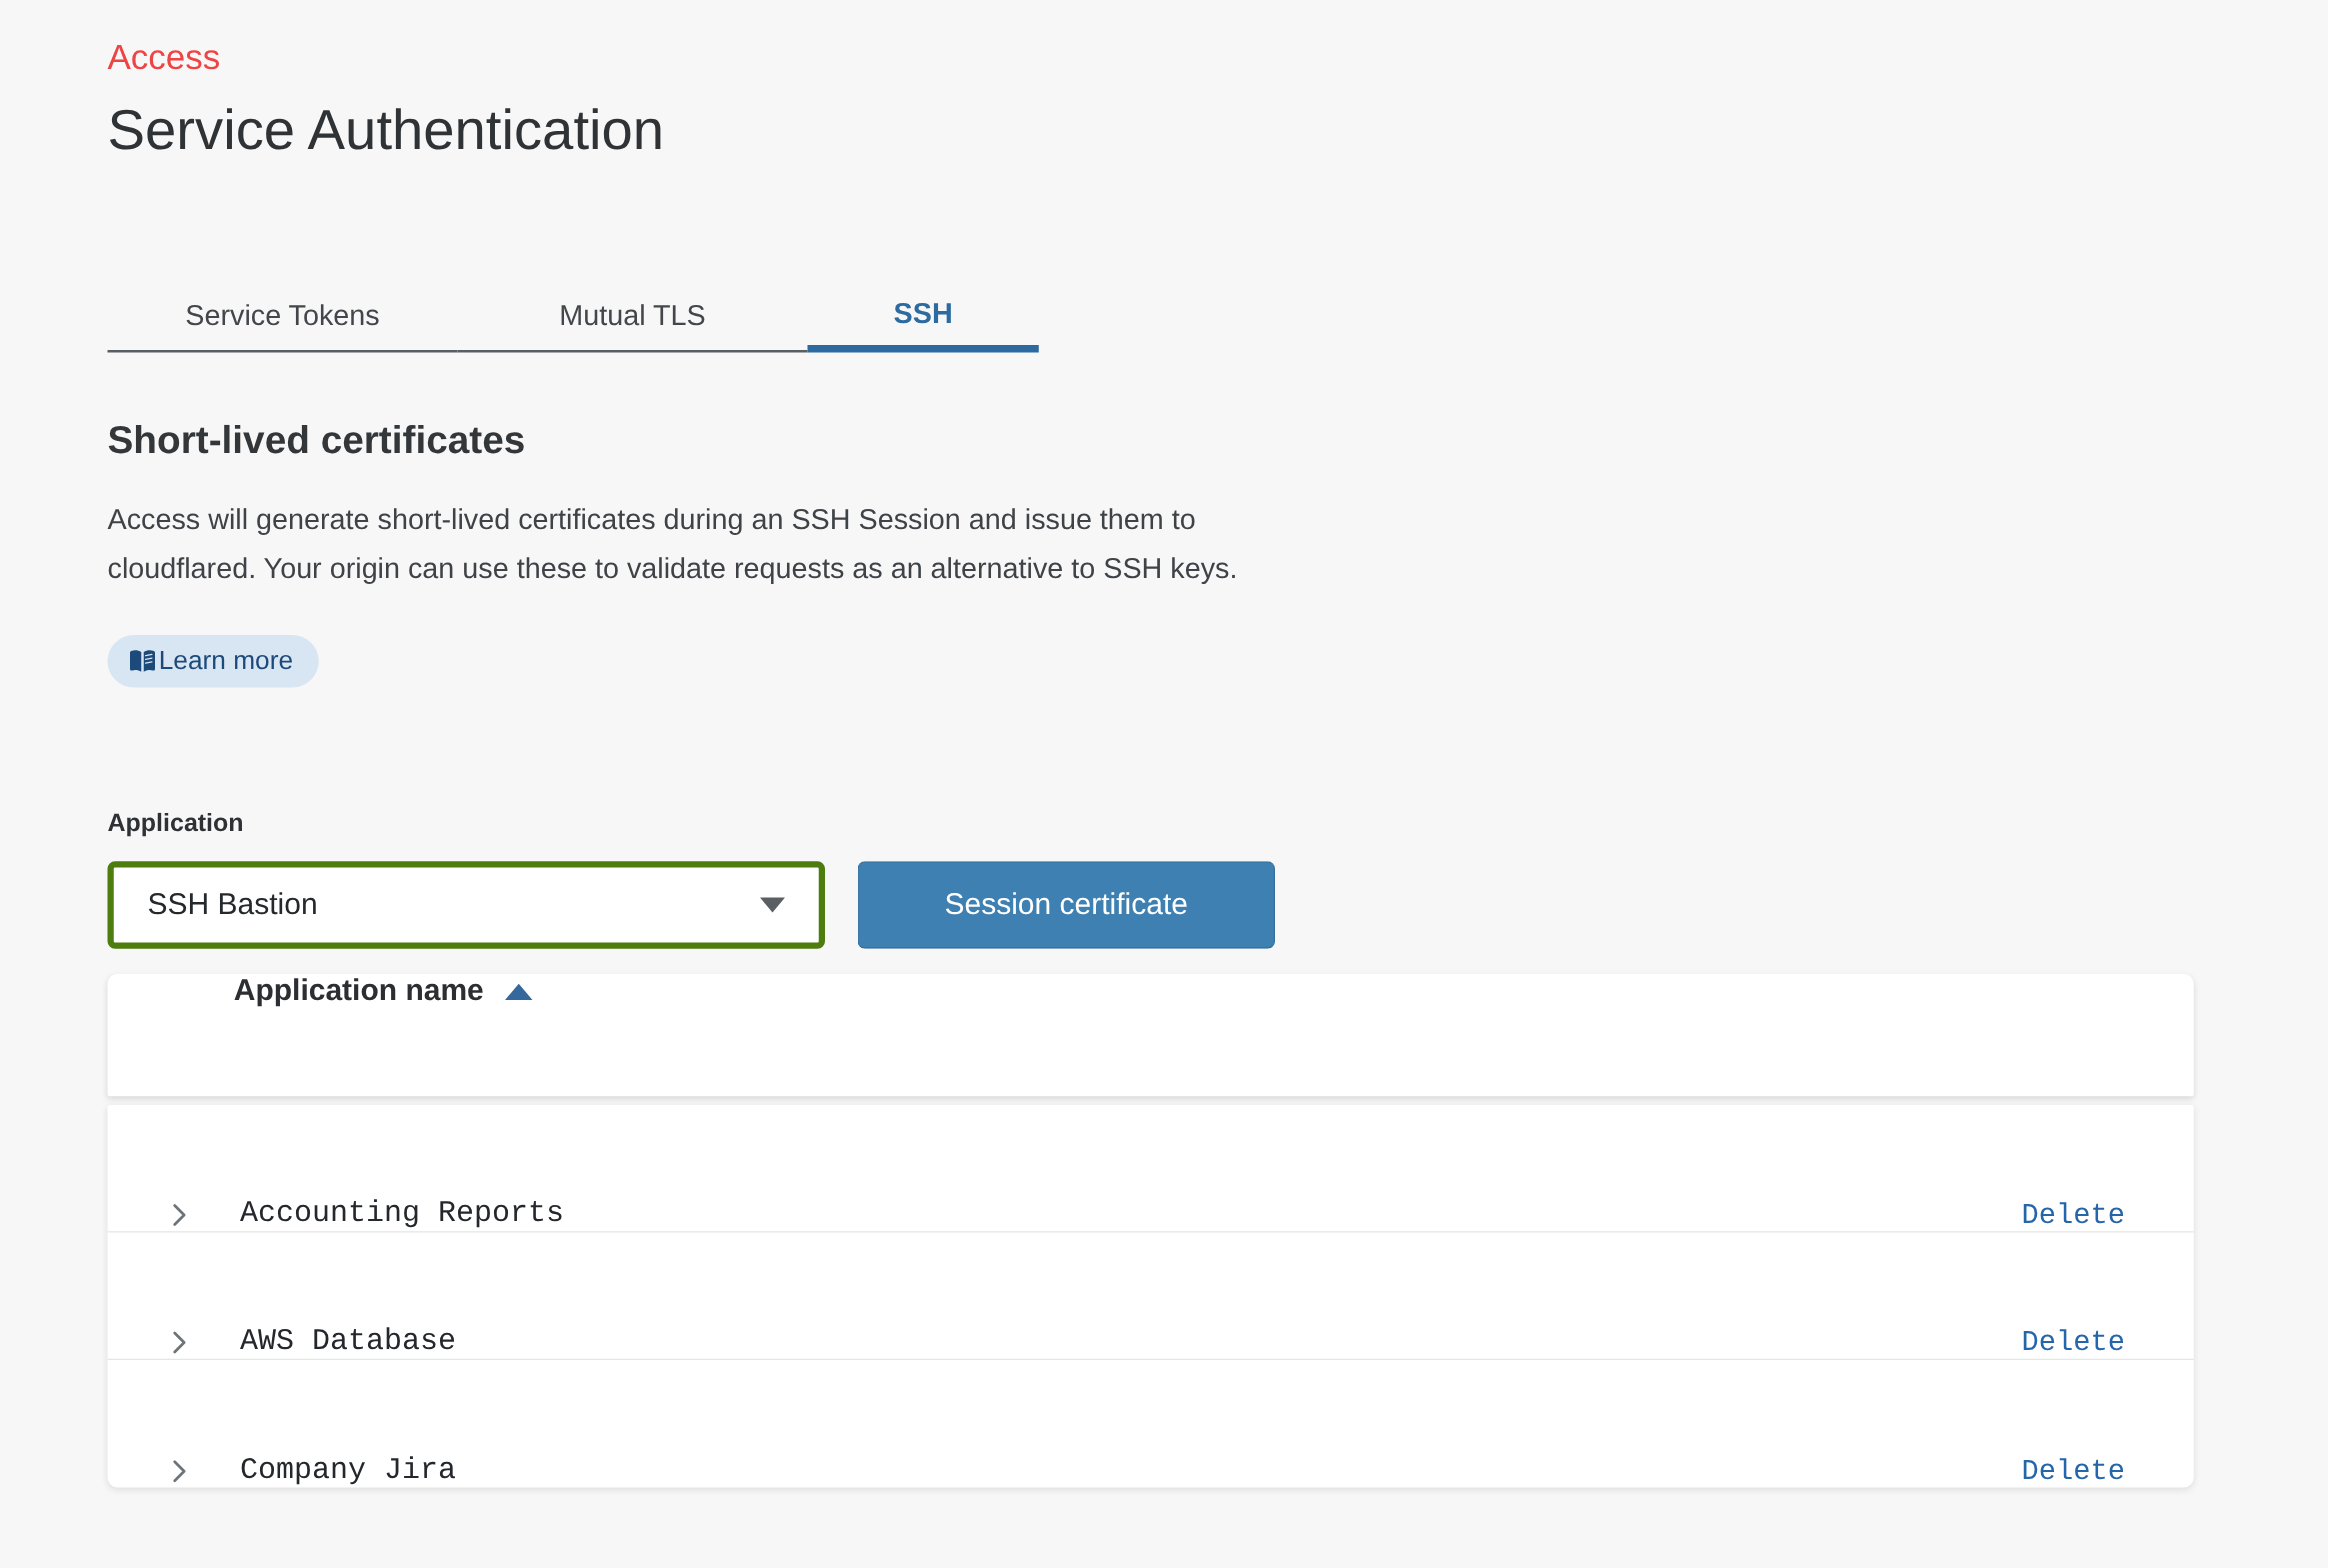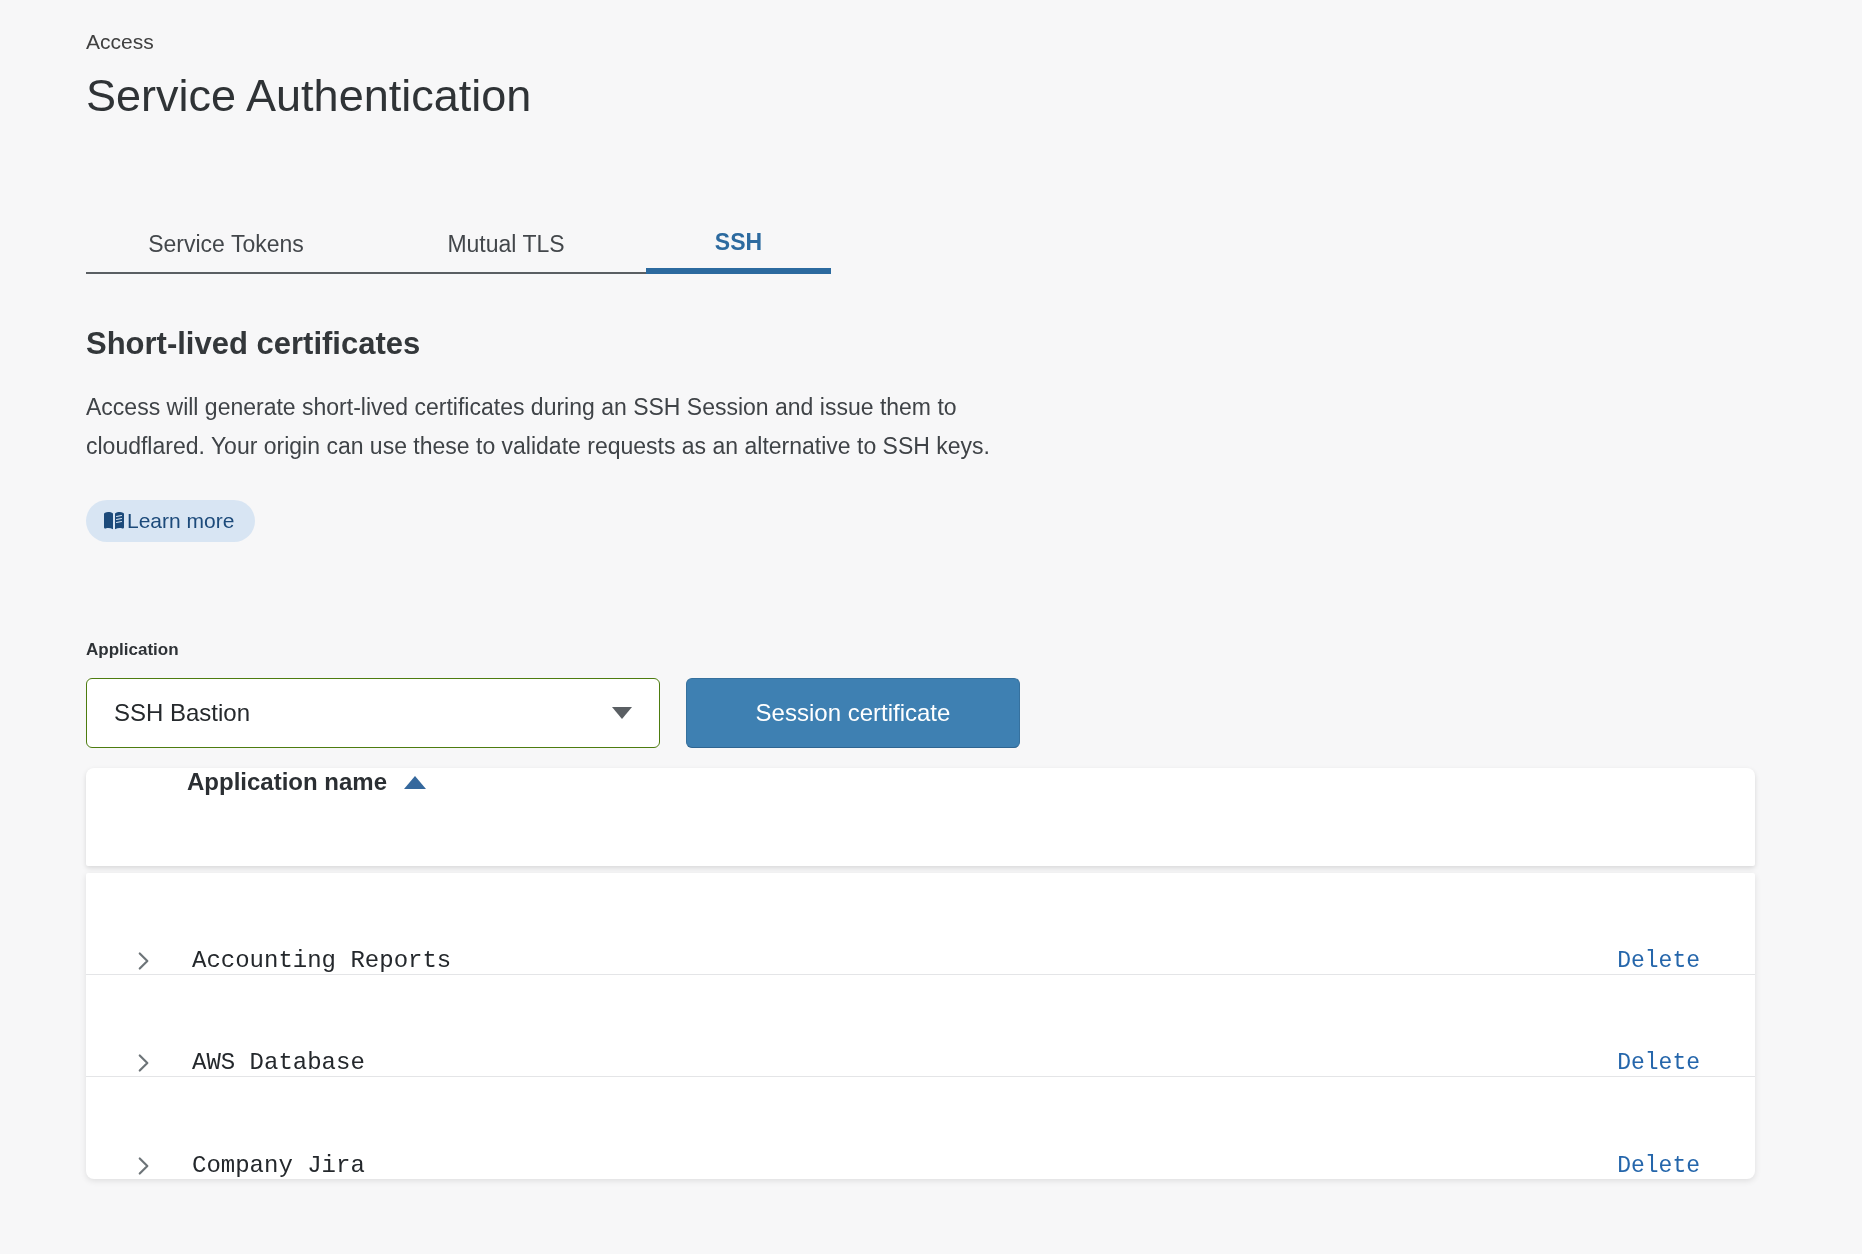--- a/index.html
+++ b/index.html
@@ -5,21 +5,21 @@
   html, body { margin: 0; padding: 0; }
   body {
     width: 1862px; height: 1254px;
     background: var(--page-bg, #f7f7f8);
     font-family: "Liberation Sans", sans-serif;
     color: #303437;
     overflow: hidden;
   }
   .content { padding: 30px 0 0 86px; }
 
-  .breadcrumb { font-size: 21px; color: #404040; cursor: pointer; width: max-content; }
+  .breadcrumb { font-size: 28px; color: #ef4444; cursor: pointer; width: max-content; }
   .page-title { font-size: 45px; font-weight: 500; color: #2f3336; margin-top: 16px; }
 
   .tabs { display: flex; margin-top: 94px; }
   .tab {
     height: 58px; display: flex; align-items: center; justify-content: center;
     font-size: 23px; color: #43474b; cursor: pointer;
     border-bottom: 2px solid #5a5f63; box-sizing: border-box;
   }
   .tab:nth-child(1) { width: 280px; }
   .tab:nth-child(2) { width: 280px; }
@@ -37,25 +37,25 @@
   }
 
   .learn-more {
     margin-top: 34px; display: inline-flex; align-items: center; gap: 1px;
     background: var(--badge-bg, #d8e5f3); color: var(--badge-text, #1c4a7a);
     font-size: 21px; padding: 9px 21px 9px 16px; border-radius: 21px; cursor: pointer;
     width: max-content;
   }
   .learn-more svg { display: block; }
 
-  .app-label { margin-top: 98px; font-size: 17px; font-weight: 700; color: #2e3236; }
+  .app-label { margin-top: 98px; font-size: 20px; font-weight: 700; color: #2e3236; }
   .controls { margin-top: 18px; display: flex; gap: 26px; }
   .select {
     width: 574px; height: 70px; background: #fff;
-    border: 1px solid #4d7c0f; border-radius: 6px;
+    border: 5px solid #4d7c0f; border-radius: 6px;
     display: flex; align-items: center; justify-content: space-between;
     padding: 0 27px; font-size: 24px; color: #25292c;
     box-sizing: border-box; cursor: pointer;
   }
   .caret-down {
     width: 0; height: 0;
     border-left: 10px solid transparent; border-right: 10px solid transparent;
     border-top: 12px solid #5a5f63;
   }
   .generate-btn {

